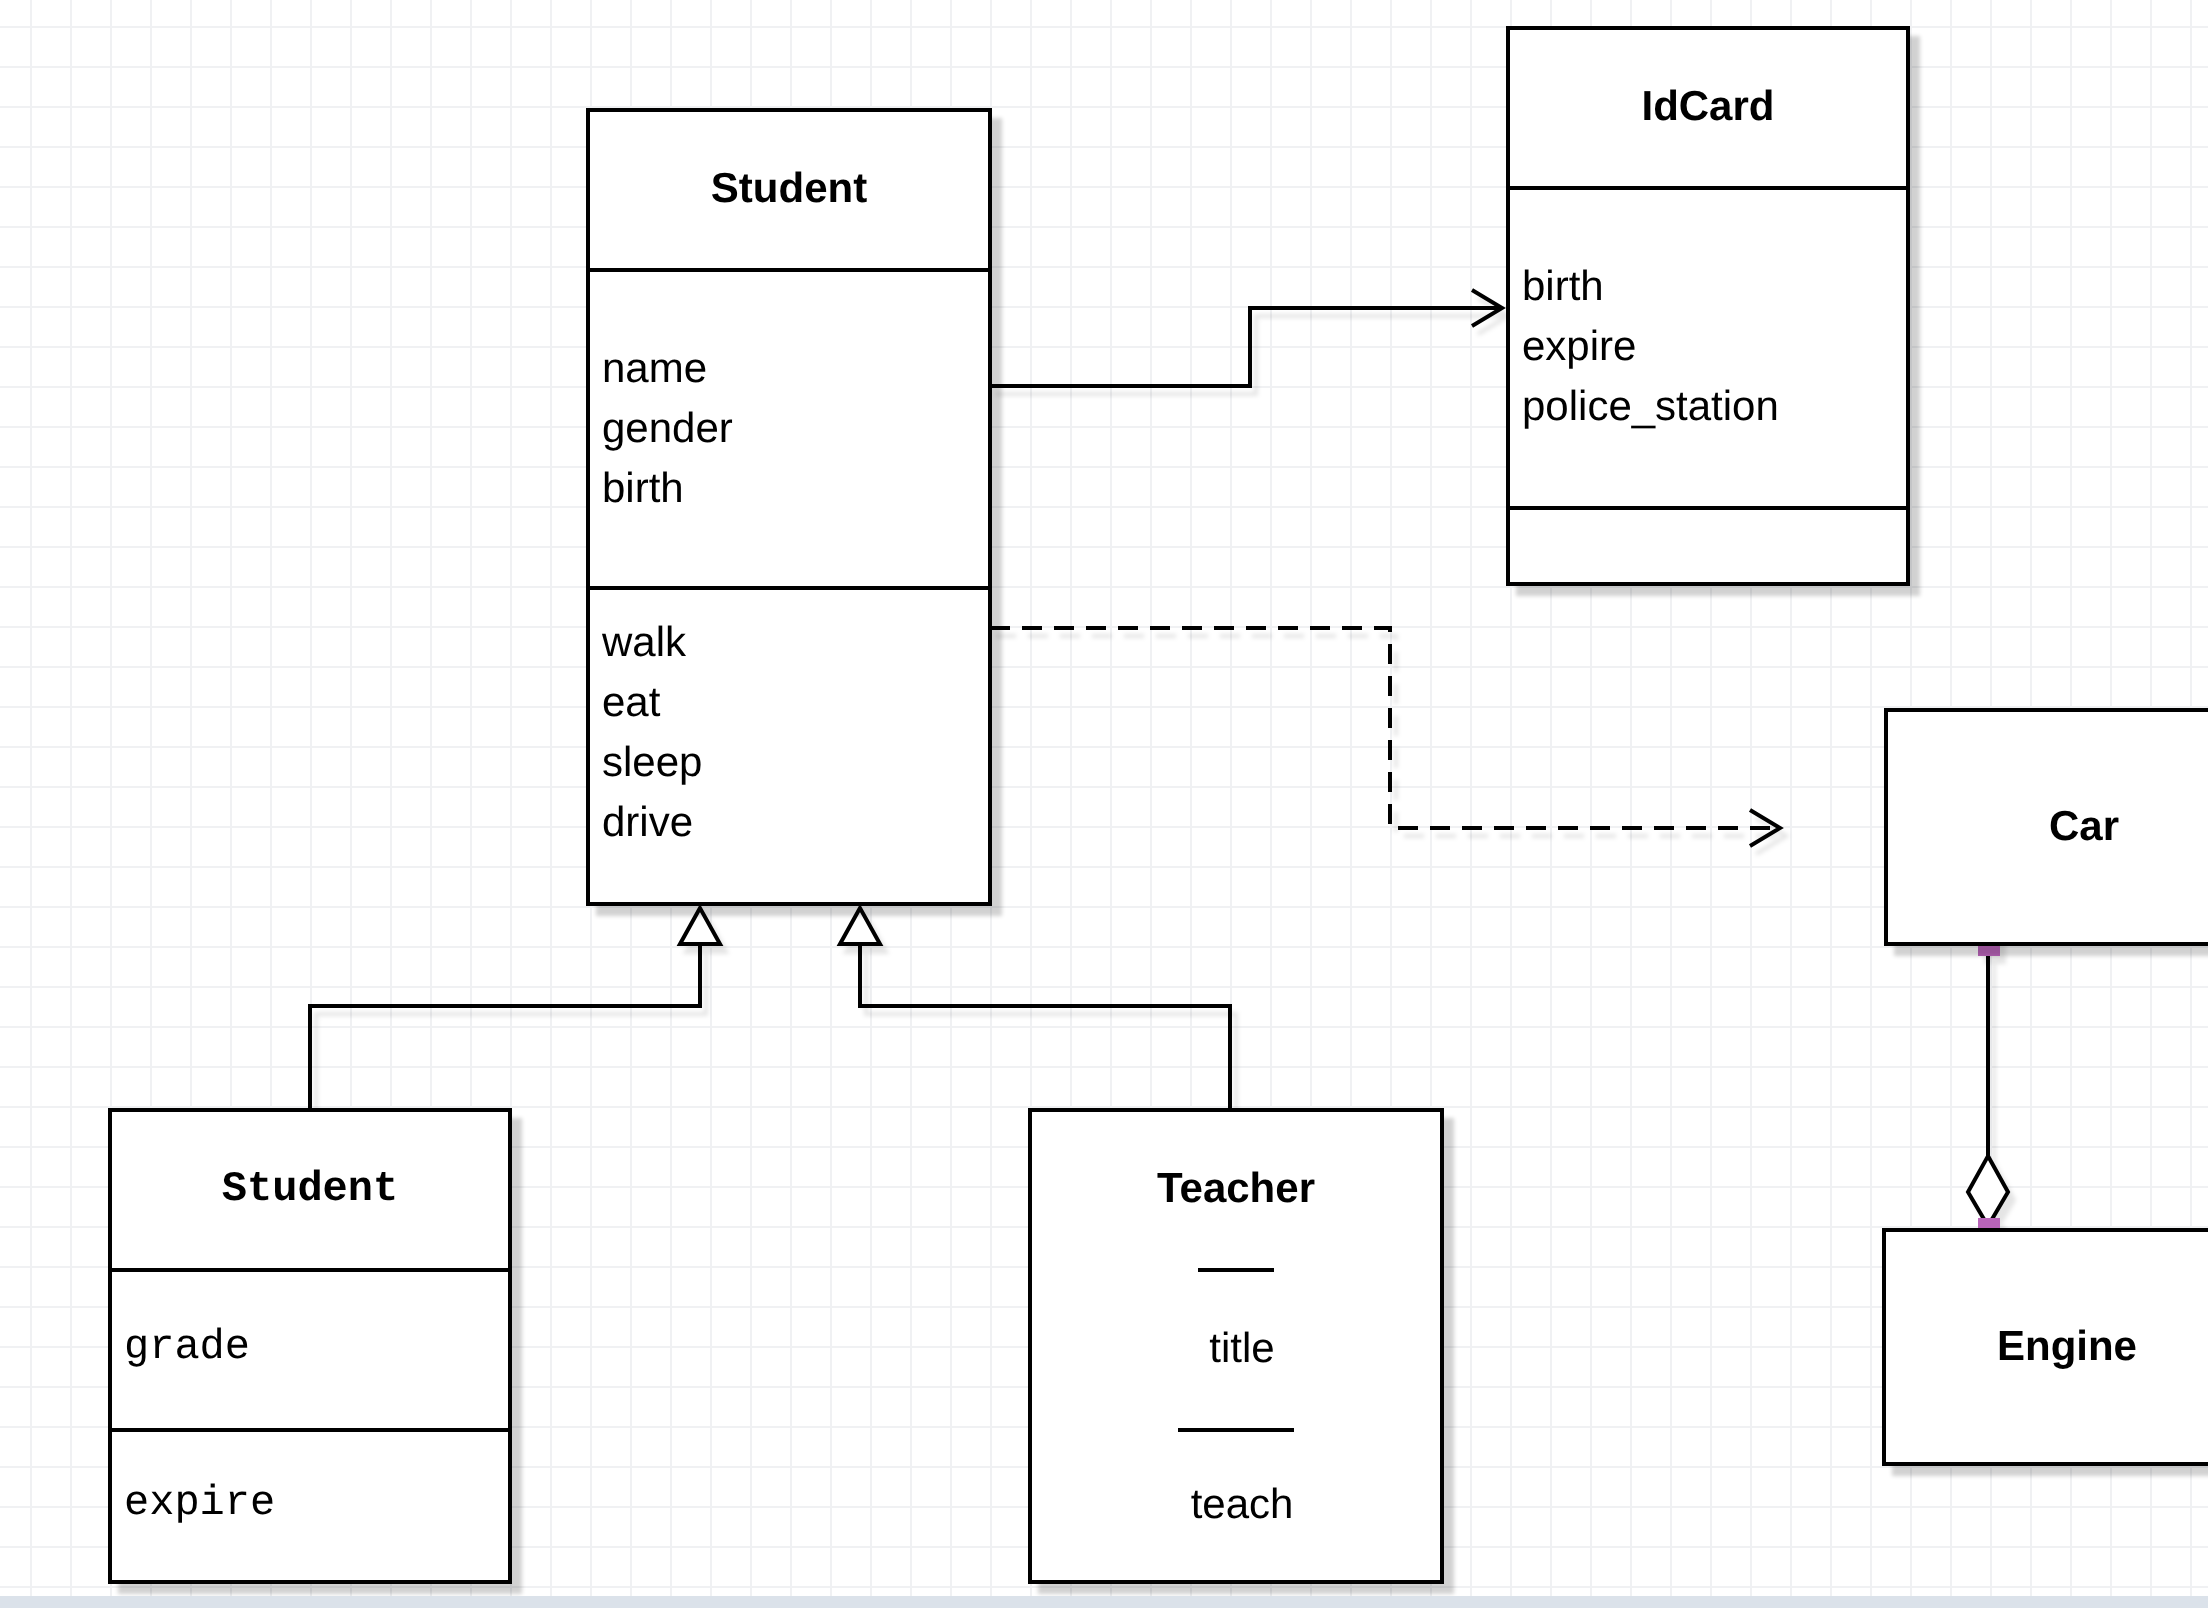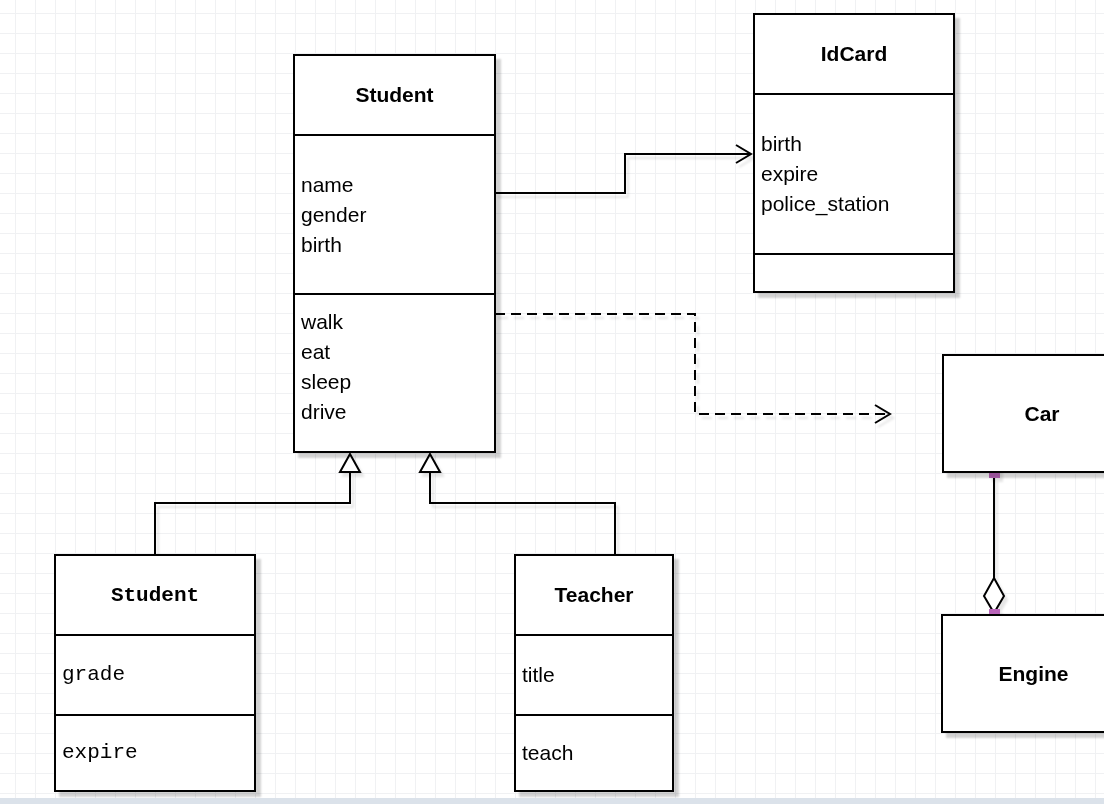--- a/index.html
+++ b/index.html
@@ -137,21 +137,21 @@
 <div class="class-box" style="left:54px; top:554px; width:202px; height:238px;font-family:Liberation Mono, monospace;">
   <div class="class-title" style="height:78px">Student</div>
   <div class="compartment" style="height:80px">
     <div class="member">grade</div>
   </div>
   <div class="compartment" style="height:76px">
     <div class="member">expire</div>
   </div>
 </div>
 
-<div class="class-box" style="left:514px; top:554px; width:160px; height:238px;">
+<div class="class-box" style="left:514px; top:554px; width:208px; height:238px;align-items:center;">
   <div class="class-title" style="height:78px">Teacher</div>
   <div class="compartment" style="height:80px">
     <div class="member">title</div>
   </div>
   <div class="compartment" style="height:76px">
     <div class="member">teach</div>
   </div>
 </div>
 
 <div class="page-edge"></div>

